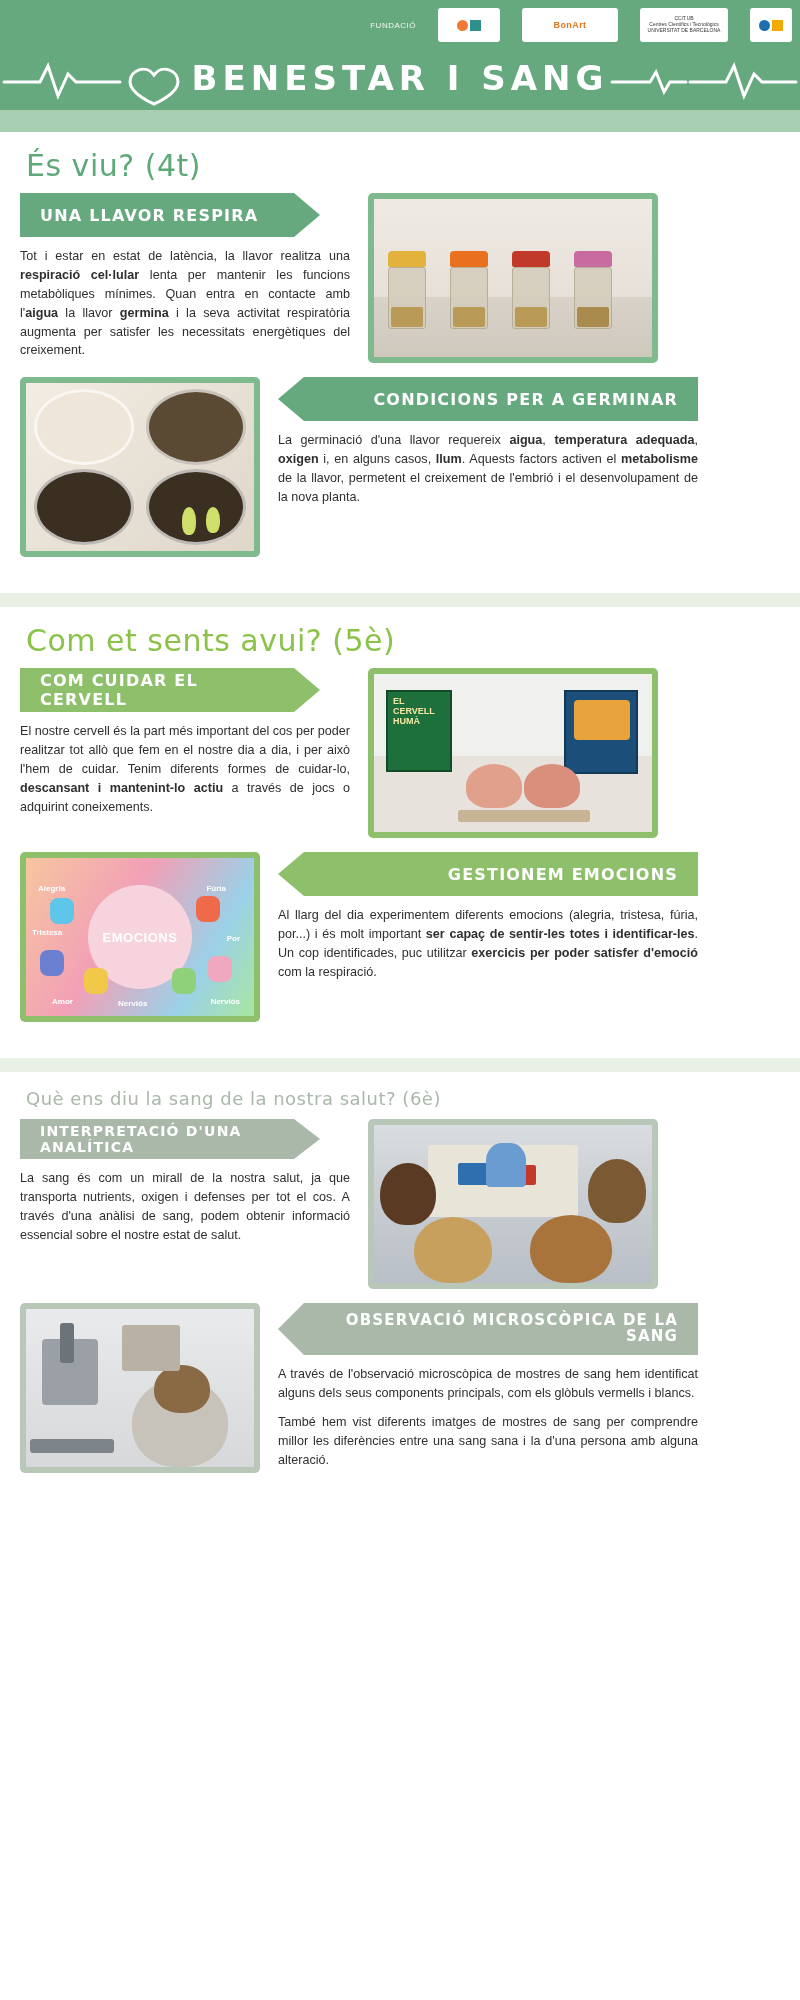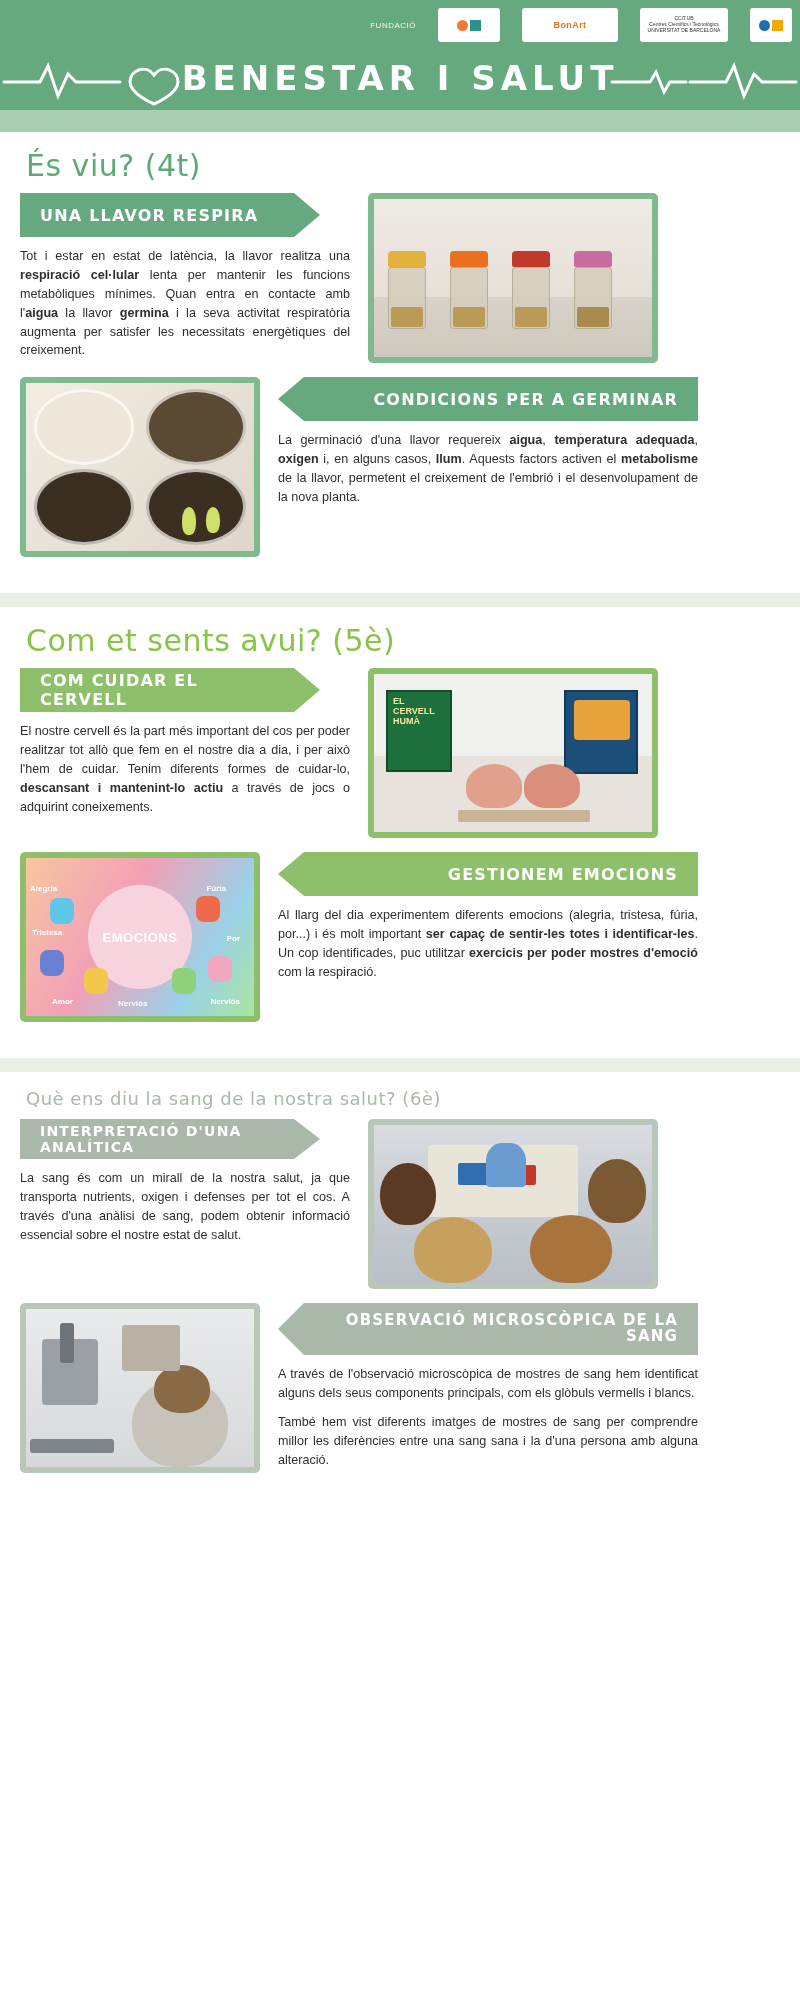--- a/index.html
+++ b/index.html
@@ -186,21 +186,21 @@
     </div>
   </div>
 
   <svg class="pulse-row" viewBox="0 0 800 56" preserveAspectRatio="none">
     <path d="M4,30 L40,30 L48,14 L58,44 L68,22 L76,30 L120,30" fill="none" stroke="#ffffff" stroke-width="3" stroke-linecap="round"></path>
     <path d="M690,30 L726,30 L734,14 L744,44 L754,22 L762,30 L796,30" fill="none" stroke="#ffffff" stroke-width="3" stroke-linecap="round"></path>
     <path d="M130,30 c0,-12 16,-18 24,-7 c8,-11 24,-5 24,7 c0,12 -24,22 -24,22 c0,0 -24,-10 -24,-22 z" fill="none" stroke="#ffffff" stroke-width="3"></path>
     <path d="M612,30 L650,30 L656,20 L664,40 L670,30 L686,30" fill="none" stroke="#ffffff" stroke-width="3" stroke-linecap="round"></path>
   </svg>
 
-  <div class="banner-title">BENESTAR I SALUT</div>
+  <div class="banner-title">BENESTAR I SANG</div>
   <div class="header-bottom-fade"></div>
 </div>
 
 <div class="section">
   <div class="sec-title green">És viu? (4t)</div>
 
   <div class="row">
     <div class="cap-left">
       <div class="tag tag-left" style="width:300px;">UNA LLAVOR RESPIRA</div>
       <div class="col-text">
@@ -279,39 +279,39 @@
         <div style="position:absolute;left:150px;bottom:24px;width:56px;height:44px;background:#d98f7c;border-radius:50% 50% 40% 40%;"></div>
         <div style="position:absolute;left:84px;bottom:10px;width:132px;height:12px;background:#c8b394;border-radius:2px;"></div>
       </div>
     </div>
   </div>
 
   <div class="row" style="margin-top:14px;">
     <div class="photo-frame pf-lime" style="width:240px;height:170px;">
       <div class="ph ph-emotions">
         <div style="position:absolute;left:50%;top:50%;transform:translate(-50%,-50%);width:104px;height:104px;border-radius:50%;background:#f6d3dd;display:flex;align-items:center;justify-content:center;color:#ffffff;font-weight:bold;font-size:13px;letter-spacing:.5px;">EMOCIONS</div>
-        <div style="position:absolute;left:4px;top:26px;color:#ffffff;font-size:8px;font-weight:bold;">Alegria</div>
+        <div style="position:absolute;left:12px;top:26px;color:#ffffff;font-size:8px;font-weight:bold;">Alegria</div>
         <div style="position:absolute;right:28px;top:26px;color:#ffffff;font-size:8px;font-weight:bold;margin-left:46px;">Fúria</div>
         <div style="position:absolute;left:6px;top:70px;color:#ffffff;font-size:8px;font-weight:bold;">Tristesa</div>
         <div style="position:absolute;right:14px;top:76px;color:#ffffff;font-size:8px;font-weight:bold;">Por</div>
         <div style="position:absolute;left:26px;bottom:10px;color:#ffffff;font-size:8px;font-weight:bold;">Amor</div>
         <div style="position:absolute;left:92px;bottom:8px;color:#ffffff;font-size:8px;font-weight:bold;">Nerviós</div>
         <div style="position:absolute;right:14px;bottom:10px;color:#ffffff;font-size:8px;font-weight:bold;">Nerviós</div>
         <div style="position:absolute;left:24px;top:40px;width:24px;height:26px;border-radius:8px;background:#5ec6e8;"></div>
         <div style="position:absolute;right:34px;top:38px;width:24px;height:26px;border-radius:8px;background:#ef6a4b;"></div>
         <div style="position:absolute;left:14px;top:92px;width:24px;height:26px;border-radius:8px;background:#6b7fd0;"></div>
         <div style="position:absolute;right:22px;top:98px;width:24px;height:26px;border-radius:8px;background:#f0a8c0;"></div>
         <div style="position:absolute;left:58px;bottom:22px;width:24px;height:26px;border-radius:8px;background:#f2c84b;"></div>
         <div style="position:absolute;right:58px;bottom:22px;width:24px;height:26px;border-radius:8px;background:#8fd17a;"></div>
       </div>
     </div>
     <div class="cap-right" style="width:420px;">
       <div class="tag tag-right lime" style="width:420px;">GESTIONEM EMOCIONS</div>
       <div class="col-text">
-          <p>Al llarg del dia experimentem diferents emocions (alegria, tristesa, fúria, por...) i és molt important <b>ser capaç de sentir-les totes i identificar-les</b>. Un cop identificades, puc utilitzar <b>exercicis per poder mostres d'emoció</b> com la respiració.</p>
+          <p>Al llarg del dia experimentem diferents emocions (alegria, tristesa, fúria, por...) i és molt important <b>ser capaç de sentir-les totes i identificar-les</b>. Un cop identificades, puc utilitzar <b>exercicis per poder satisfer d'emoció</b> com la respiració.</p>
         </div>
     </div>
   </div>
   <div class="bottom-pad"></div>
 </div>
 
 <div class="divider"></div>
 
 <div class="section">
   <div class="sec-title grey" style="font-size:18px;">Què ens diu la sang de la nostra salut? (6è)</div>

